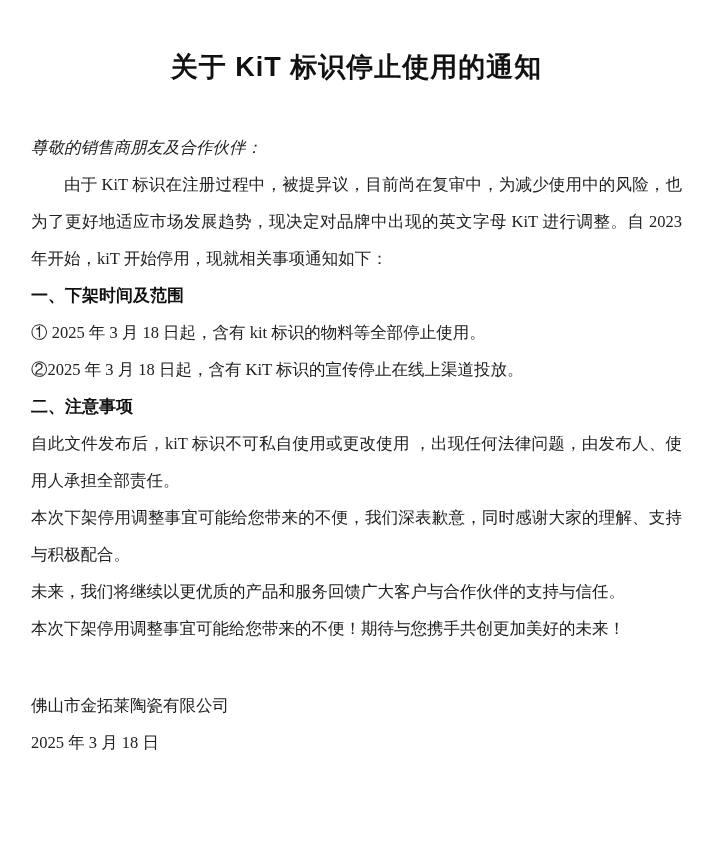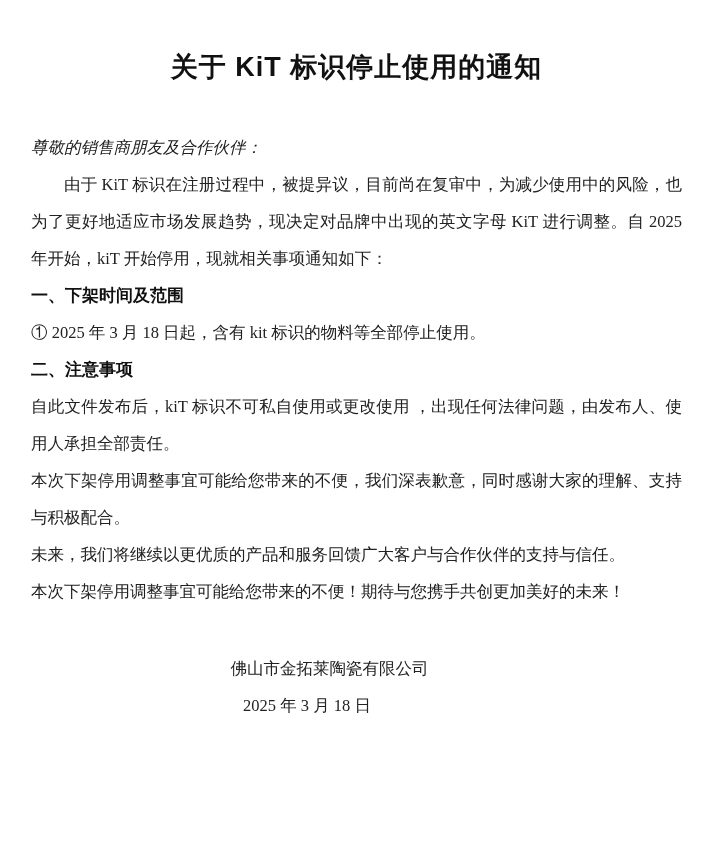--- a/index.html
+++ b/index.html
@@ -36,21 +36,21 @@
   }
   .para { text-align: justify; }
   .heading {
     font-family: "Liberation Sans", "DejaVu Sans", sans-serif;
     font-weight: 700;
     font-size: 17px;
     color: #111111;
   }
   .signature {
     margin-top: 40px;
-    text-align: center;
+    text-align: left;
   }
   .sig-company { margin-right: 54px; }
   .sig-date { margin-right: 99px; }
   .hscrollbar {
     position: absolute;
     left: 0;
     bottom: 0;
     width: 100%;
     height: 6px;
     background: #e9ecef;
@@ -70,26 +70,27 @@
 <body>
 
 <div class="page">
 
   <h1 class="doc-title">关于 KiT 标识停止使用的通知</h1>
 
   <div class="content">
 
     <p class="salutation">尊敬的销售商朋友及合作伙伴：</p>
 
-    <p class="intro">由于 KiT 标识在注册过程中，被提异议，目前尚在复审中，为减少使用中的风险，也为了更好地适应市场发展趋势，现决定对品牌中出现的英文字母 KiT 进行调整。自 2025 年开始，kiT 开始停用，现就相关事项通知如下：</p>
+    <p class="intro">由于 KiT 标识在注册过程中，被提异议，目前尚在复审中，为减少使用中的风险，也为了更好地适应市场发展趋势，现决定对品牌中出现的英文字母 KiT 进行调整。自 2023 年开始，kiT 开始停用，现就相关事项通知如下：</p>
 
     <p class="heading">一、下架时间及范围</p>
 
     <p class="item">① 2025 年 3 月 18 日起，含有 kit 标识的物料等全部停止使用。</p>
 
+    <p class="item">②2025 年 3 月 18 日起，含有 KiT 标识的宣传停止在线上渠道投放。</p>
 
     <p class="heading">二、注意事项</p>
 
     <p class="para">自此文件发布后，kiT 标识不可私自使用或更改使用 ，出现任何法律问题，由发布人、使用人承担全部责任。</p>
 
     <p class="para">本次下架停用调整事宜可能给您带来的不便，我们深表歉意，同时感谢大家的理解、支持与积极配合。</p>
 
     <p class="para">未来，我们将继续以更优质的产品和服务回馈广大客户与合作伙伴的支持与信任。</p>
 
     <p class="para">本次下架停用调整事宜可能给您带来的不便！期待与您携手共创更加美好的未来！</p>

